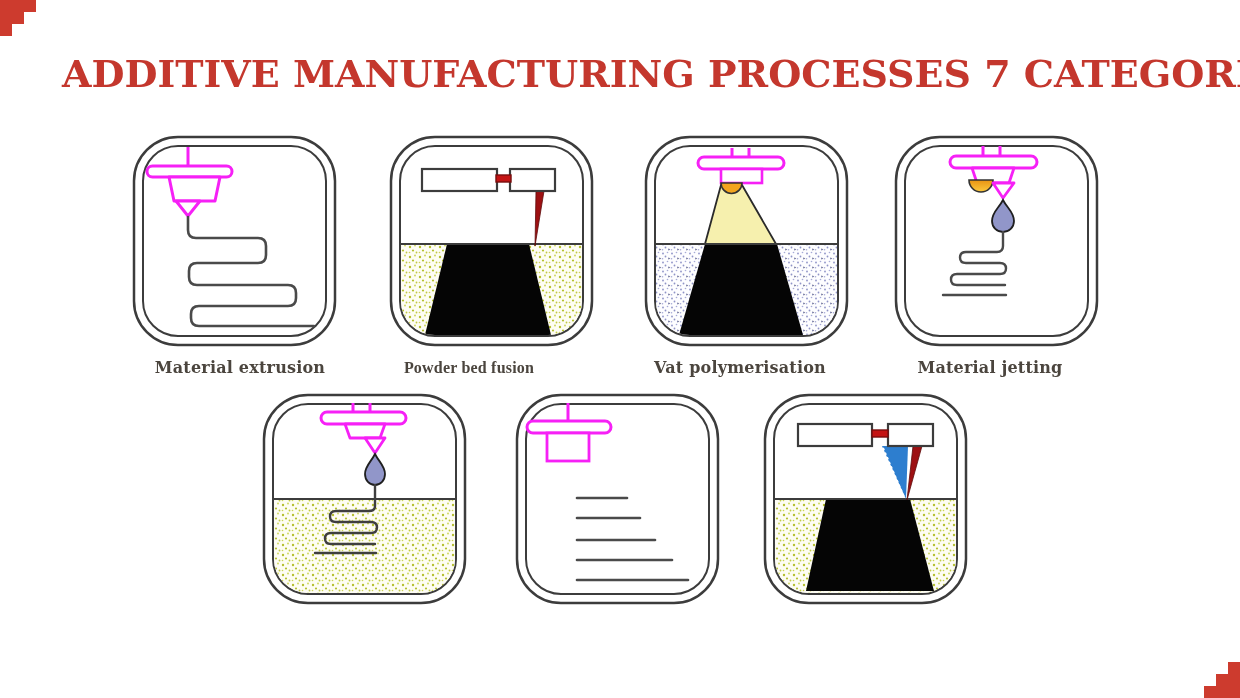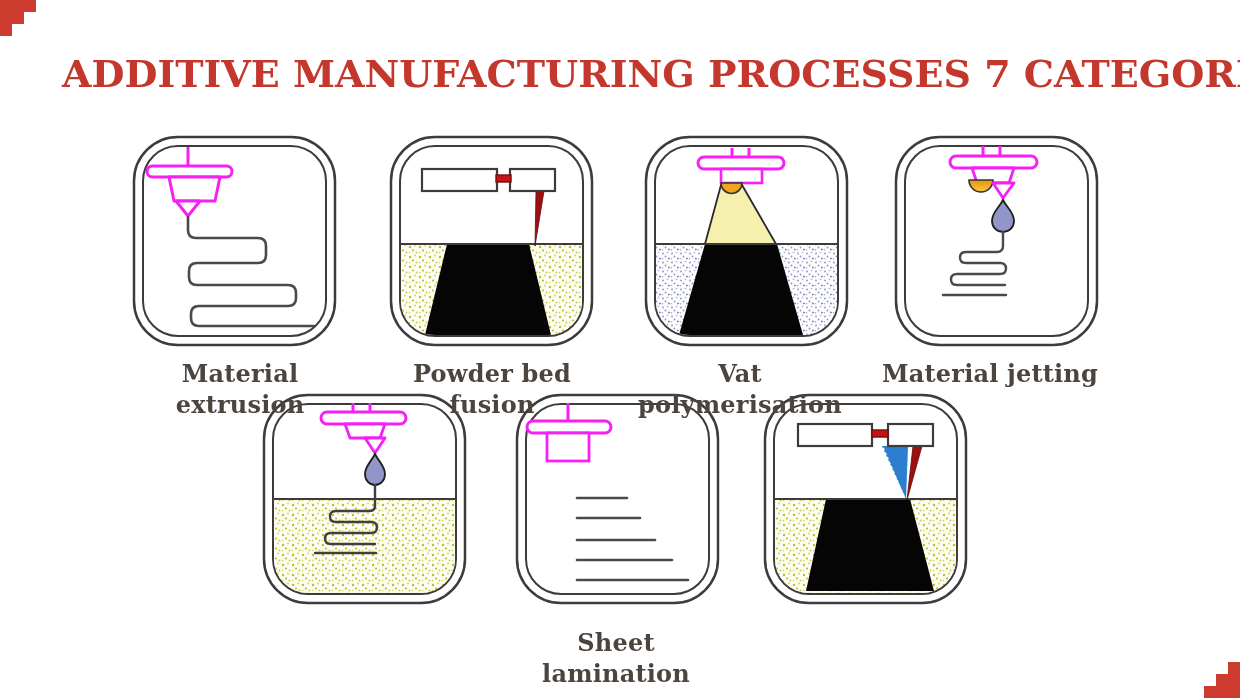--- a/index.html
+++ b/index.html
@@ -2,21 +2,21 @@
 <html><head>
 <meta charset="utf-8">
 <style>
   html,body{margin:0;padding:0;background:#ffffff;}
   #stage{position:relative;width:1240px;height:698px;background:#ffffff;overflow:hidden;
          font-family:"DejaVu Serif", serif;}
   .title{position:absolute;left:62px;top:54px;font-weight:bold;font-size:38px;line-height:1.05;
          color:#c4372d;letter-spacing:0px;white-space:nowrap;}
   .tile{position:absolute;width:207px;height:214px;}
   .tile svg{display:block;width:207px;height:214px;}
-  .cat-label{position:absolute;text-align:center;font-weight:bold;font-size:24px;line-height:1.3;
+  .cat-label{position:absolute;text-align:center;font-weight:bold;font-size:16px;line-height:1.3;
          color:#4b453e;letter-spacing:0.2px;}
   .pxcell{position:absolute;background:#cd3b2e;}
 </style>
 </head>
 <body>
 
 <div id="stage">
 
   <div>
     <div class="pxcell" style="left:0;top:0;width:36px;height:12px;"></div>
@@ -199,18 +199,17 @@
       <path d="M120,54 L146,54 L144,107 Z" fill="#2d7ecf"></path>
       <line x1="121" y1="56" x2="142" y2="105" stroke="#ffffff" stroke-width="2" stroke-dasharray="2.5,2.5"></line>
       <path d="M151,54 L160,54 L145,108 Z" fill="#9d1012" stroke="#5d0a0a" stroke-width="0.8"></path>
       <rect x="36" y="32" width="74" height="22" fill="#fff" stroke="#3c3c3c" stroke-width="2.2"></rect>
       <rect x="126" y="32" width="45" height="22" fill="#fff" stroke="#3c3c3c" stroke-width="2.2"></rect>
       <rect x="110" y="38" width="16" height="7" fill="#c41414" stroke="#7a0d0d" stroke-width="1.4"></rect>
     </svg>
   </div>
 
   <div class="cat-label" style="left:130px;top:358px;width:220px;">Material extrusion</div>
-  <div class="cat-label" style="left:382px;top:358px;width:220px;">Powder bed fusion</div>
+  <div class="cat-label" style="left:359px;top:358px;width:220px;font-family:Liberation Serif, serif;">Powder bed fusion</div>
   <div class="cat-label" style="left:880px;top:358px;width:220px;">Material jetting</div>
   <div class="cat-label" style="left:630px;top:358px;width:220px;">Vat polymerisation</div>
-  <div class="cat-label" style="left:506px;top:627px;width:220px;">Sheet lamination</div>
 
 </div>
 
 </body></html>

